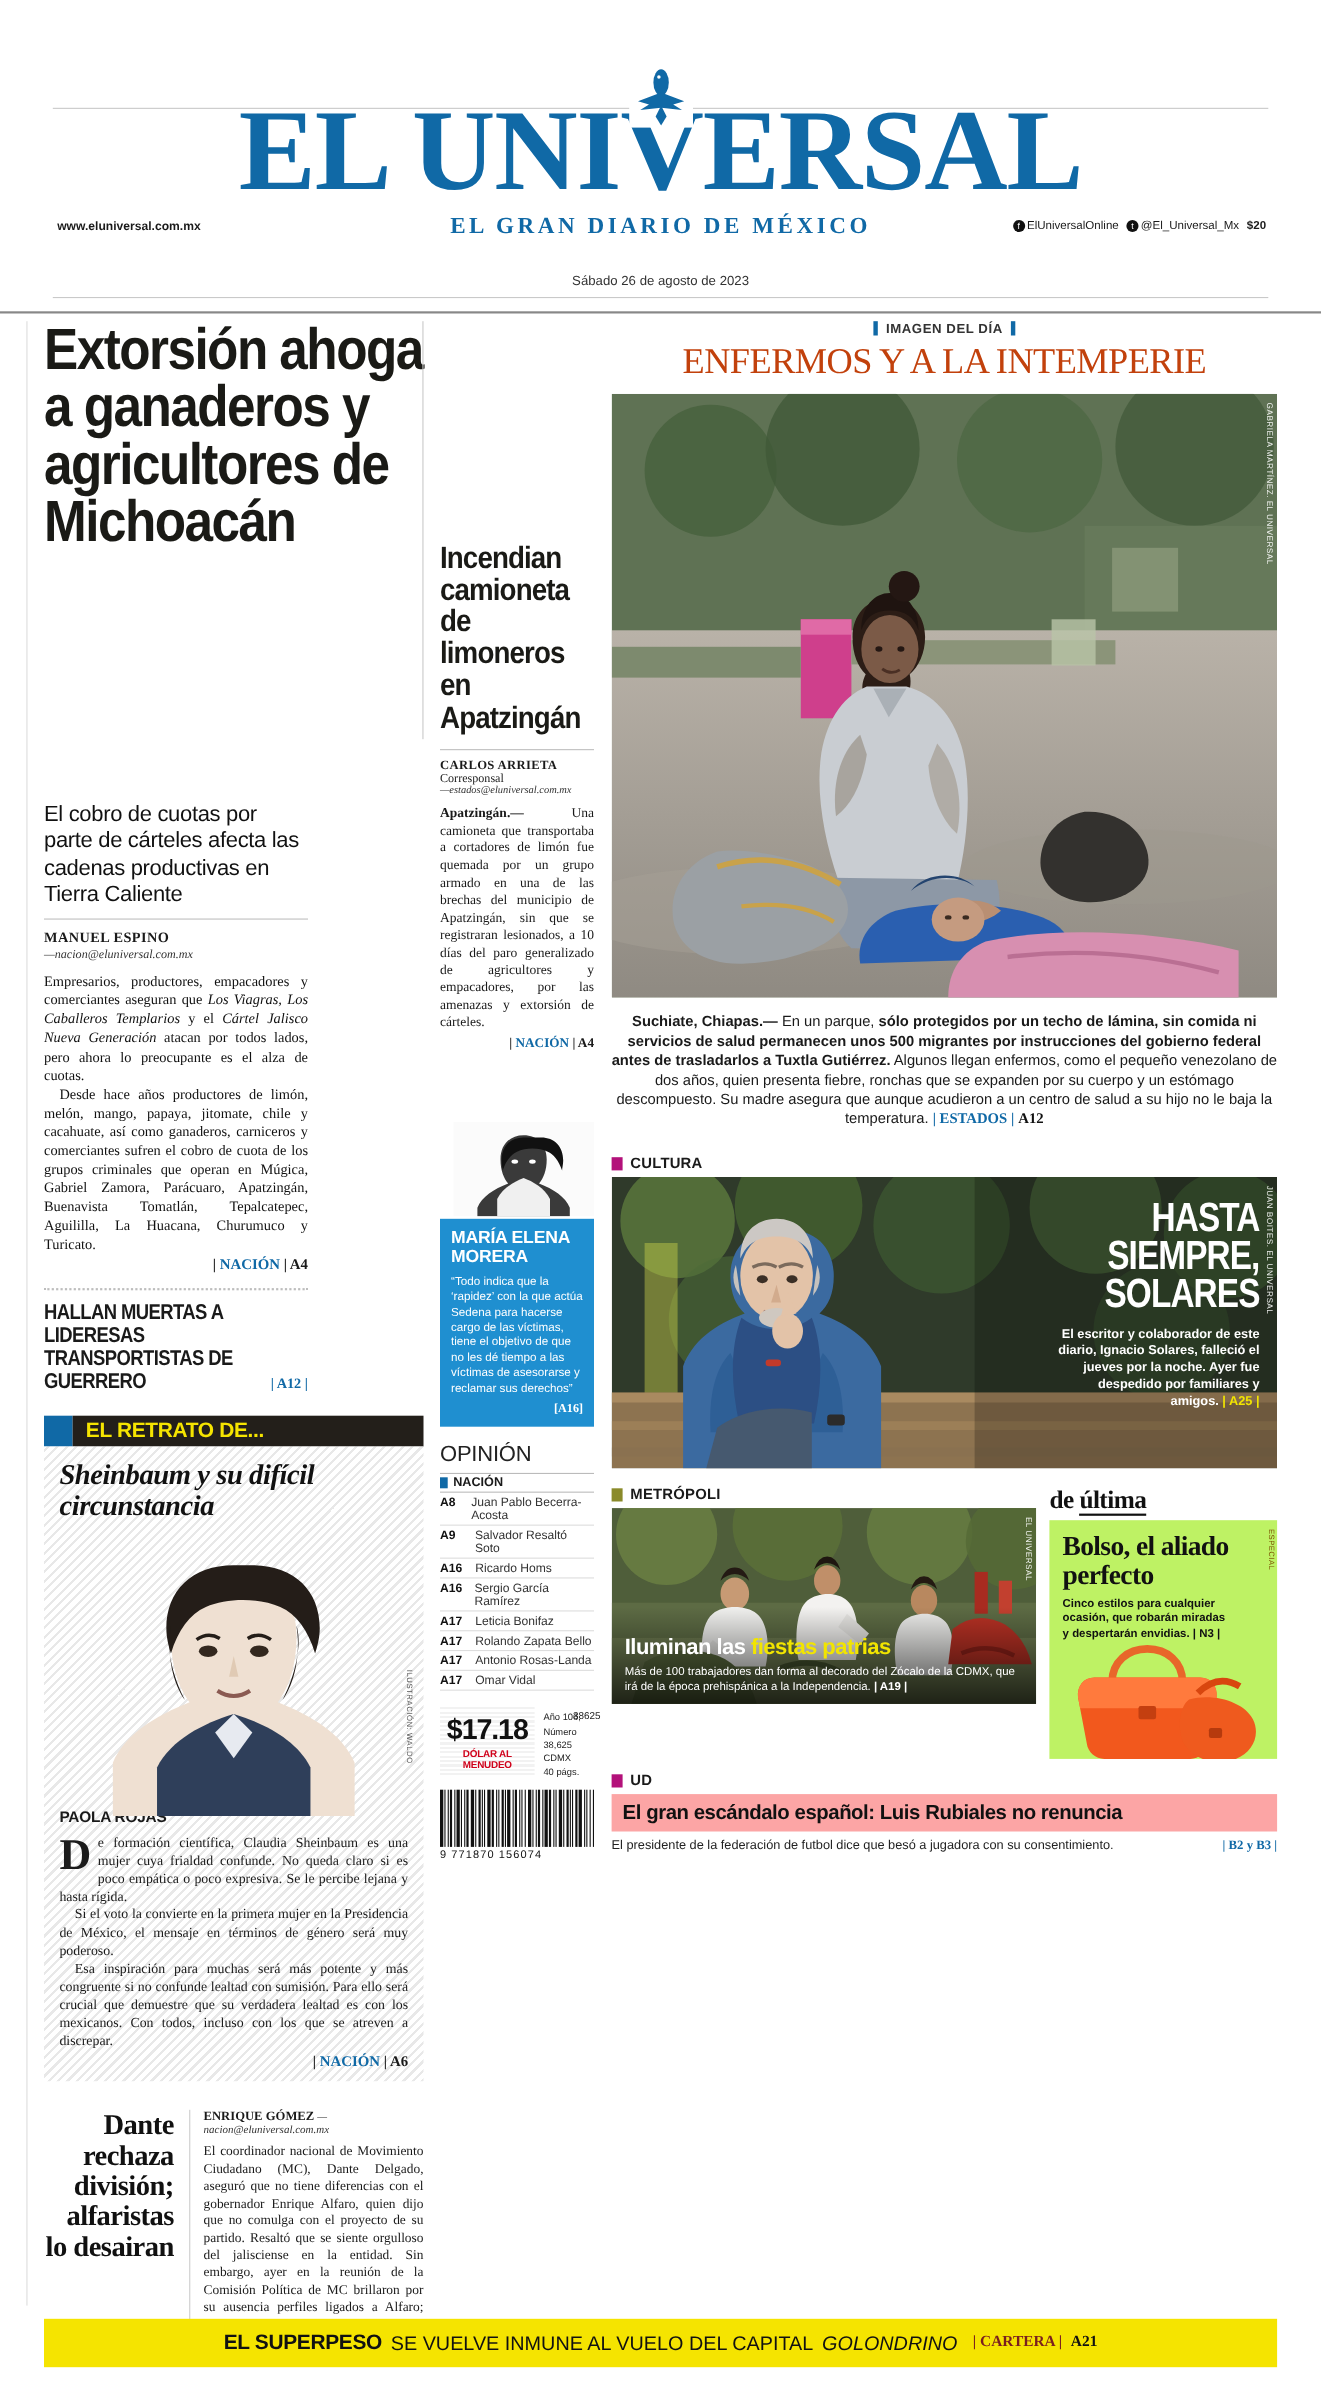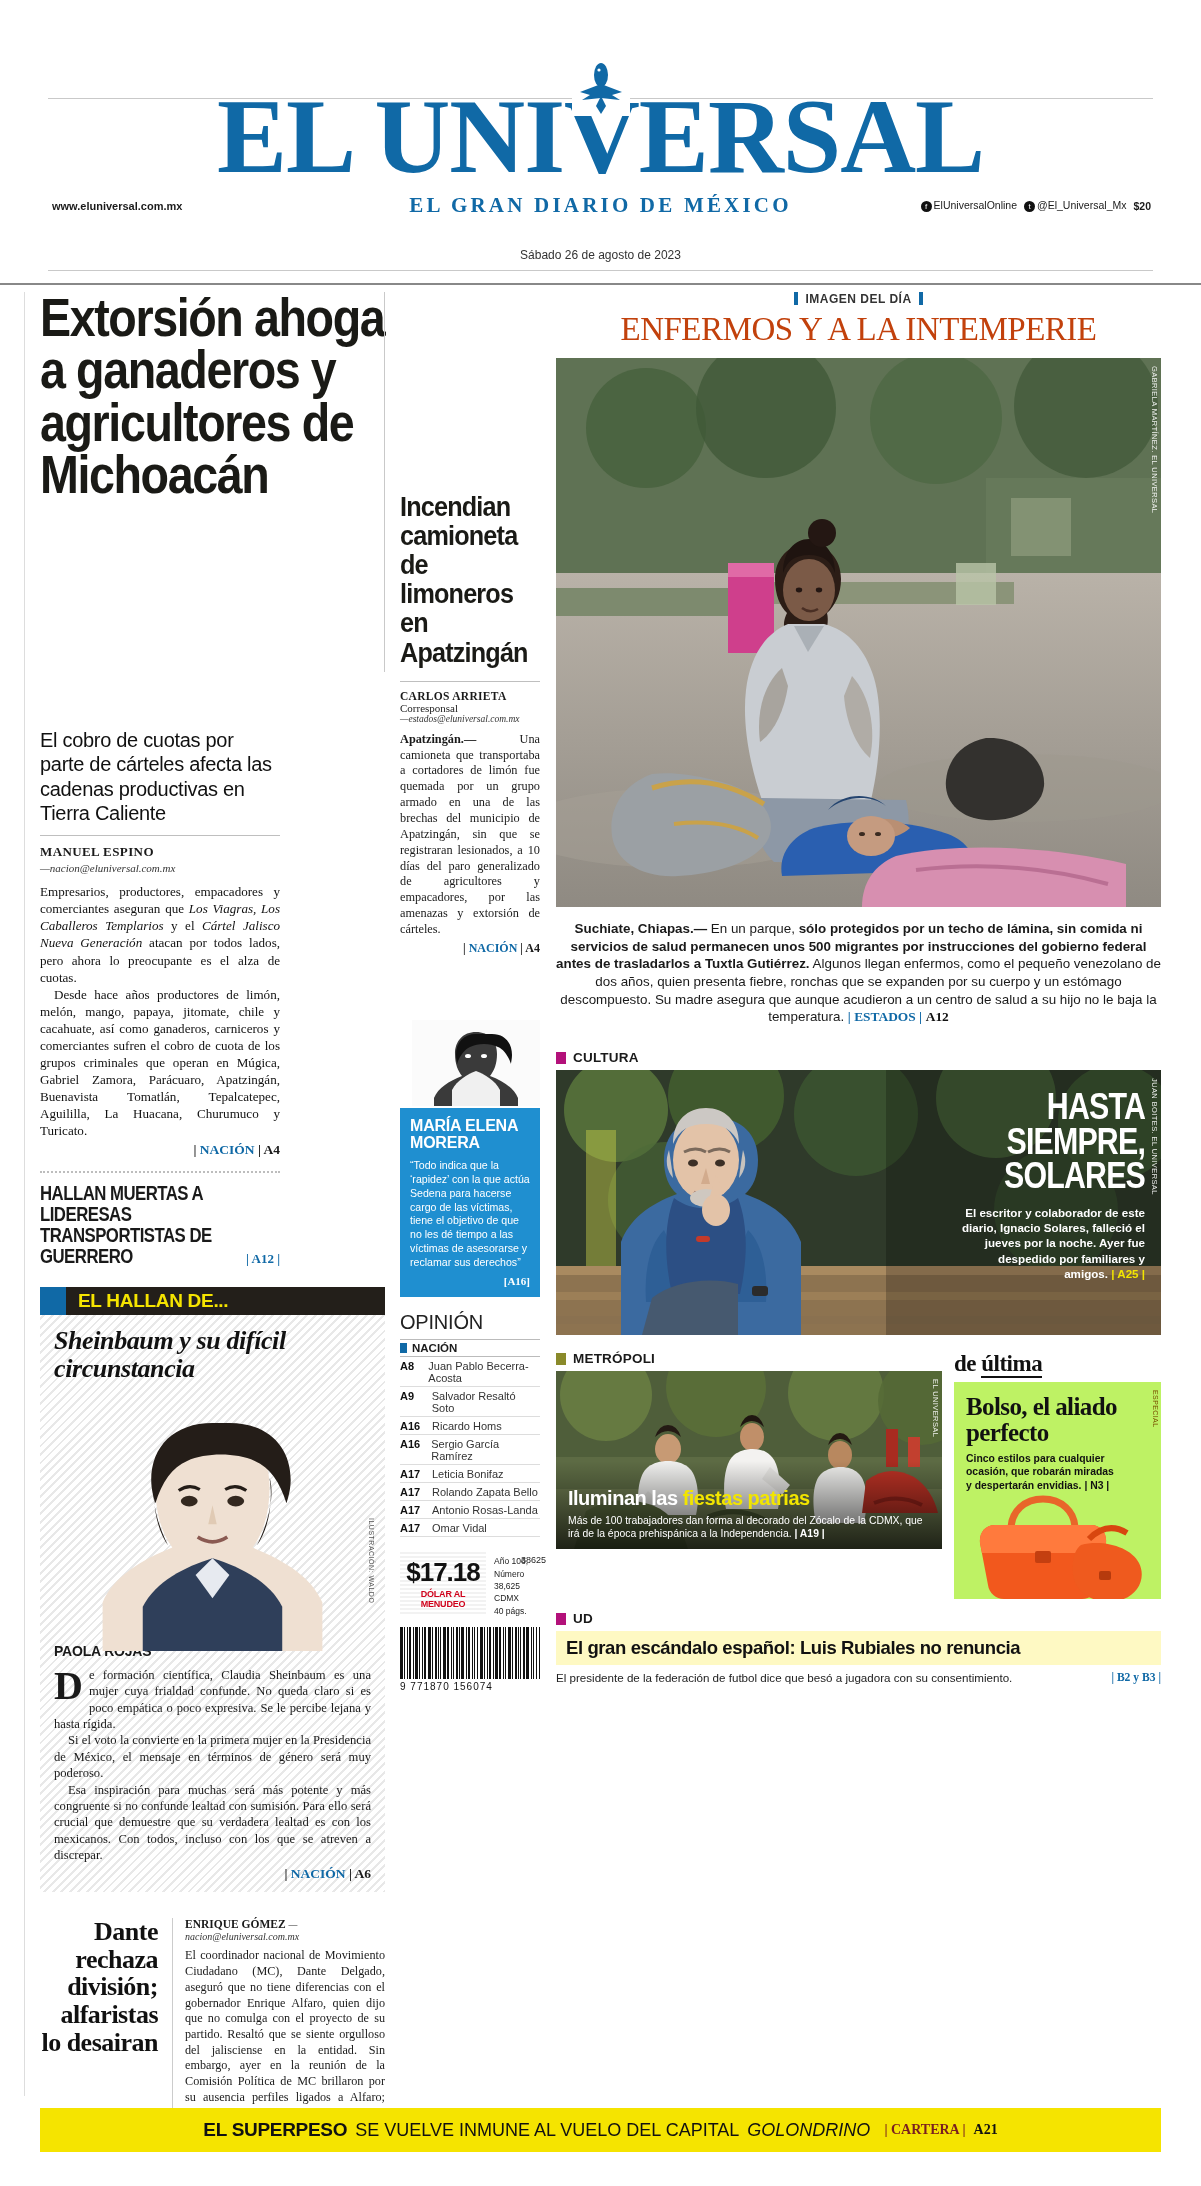--- a/index.html
+++ b/index.html
@@ -194,21 +194,21 @@
   .ultima-logo { font-family:"Liberation Serif", serif; font-weight:bold; font-size:23px; color:#111; letter-spacing:-0.5px; }
   .ultima-logo u { text-decoration:none; border-bottom:2px solid #111; }
   .ultima-box { background:#bef264; position:relative; height:217px; overflow:hidden; padding:12px 12px 0 12px; }
   .ultima-h { font-family:"Liberation Serif", serif; font-weight:bold; font-size:25px; line-height:1.02; color:#111; letter-spacing:-0.6px; }
   .ultima-txt { font-size:10.4px; line-height:1.28; margin-top:7px; color:#111; width:150px; font-weight:bold; }
   .ultima-txt .pg { color:#111; }
   .ultima-credit { position:absolute; right:2px; top:8px; font-size:7px; color:#7a5200; writing-mode:vertical-rl; letter-spacing:0.4px; }
 
   
   .ud-wrap { margin-top:12px; }
-  .ud-head { background:#fef9c3; padding:6px 10px; }
+  .ud-head { background:#fca5a5; padding:6px 10px; }
   .ud-title { font-weight:bold; font-size:18.5px; letter-spacing:-0.4px; color:#111; }
   .ud-sub { font-size:11.6px; color:#222; margin-top:5px; line-height:1.3; display:flex; justify-content:space-between; gap:10px; }
   .ud-sub .pg { color:#1069a6; font-family:"Liberation Serif", serif; font-weight:bold; white-space:nowrap; }
 
   
   .banner {
     position:absolute; left:40px; right:40px; bottom:34px; height:44px;
     background:#f5e400; display:flex; align-items:center; justify-content:center; gap:8px;
   }
   .banner .b1 { font-weight:bold; font-size:19px; letter-spacing:-0.3px; color:#111; }
@@ -273,21 +273,21 @@
             <div class="kicker-head">HALLAN MUERTAS A LIDERESAS TRANSPORTISTAS DE GUERRERO</div>
           </div>
           <div style="text-align:right; margin-top:-18px;"><span class="kicker-ref">| A12 |</span></div>
         </div>
       </div>
 
       <div class="retrato-wrap">
         <div class="retrato-bar">
           <div class="retrato-blue"></div>
           <div class="retrato-black">
-              <span>EL HALLAN DE...</span>
+              <span>EL RETRATO DE...</span>
             </div>
         </div>
         <div class="retrato-body hatch">
           <div class="retrato-title">Sheinbaum y su difícil circunstancia</div>
           <div class="illus">
             <svg class="ph" viewBox="0 0 300 250" preserveAspectRatio="xMidYMid meet">
               <path d="M150 38 c-34 0 -54 24 -54 56 c0 26 6 44 16 58 c-30 12 -56 28 -66 52 l0 46 l208 0 l0 -46 c-10 -24 -36 -40 -66 -52 c10 -14 16 -32 16 -58 c0 -32 -20 -56 -54 -56 z" fill="#efe0d2"></path>
               <path d="M150 34 c-36 0 -58 22 -58 54 c0 8 2 16 4 22 c6 -20 16 -34 30 -40 c18 -8 46 -8 64 0 c14 6 24 20 30 40 c2 -6 4 -14 4 -22 c0 -32 -22 -54 -58 -54 z" fill="#241d18"></path>
               <path d="M96 86 c-4 26 2 50 12 64 c-14 -28 -16 -52 -12 -64 z" fill="#241d18"></path>
               <path d="M204 86 c4 26 -2 50 -12 64 c14 -28 16 -52 12 -64 z" fill="#241d18"></path>

